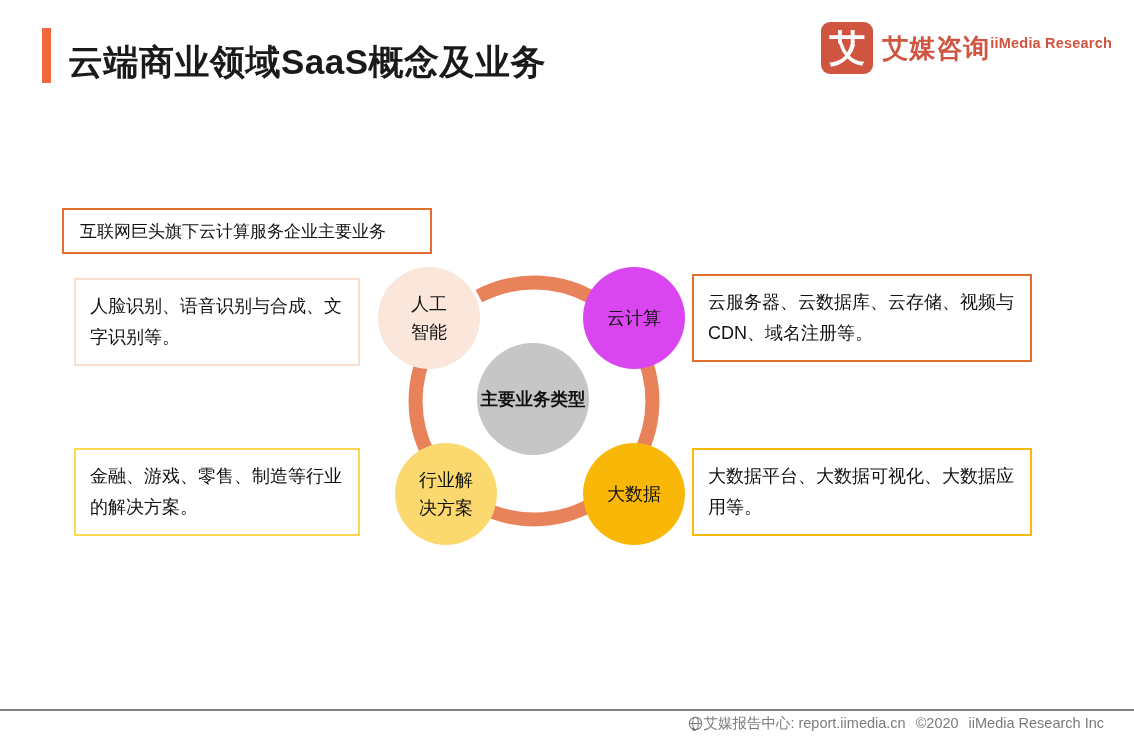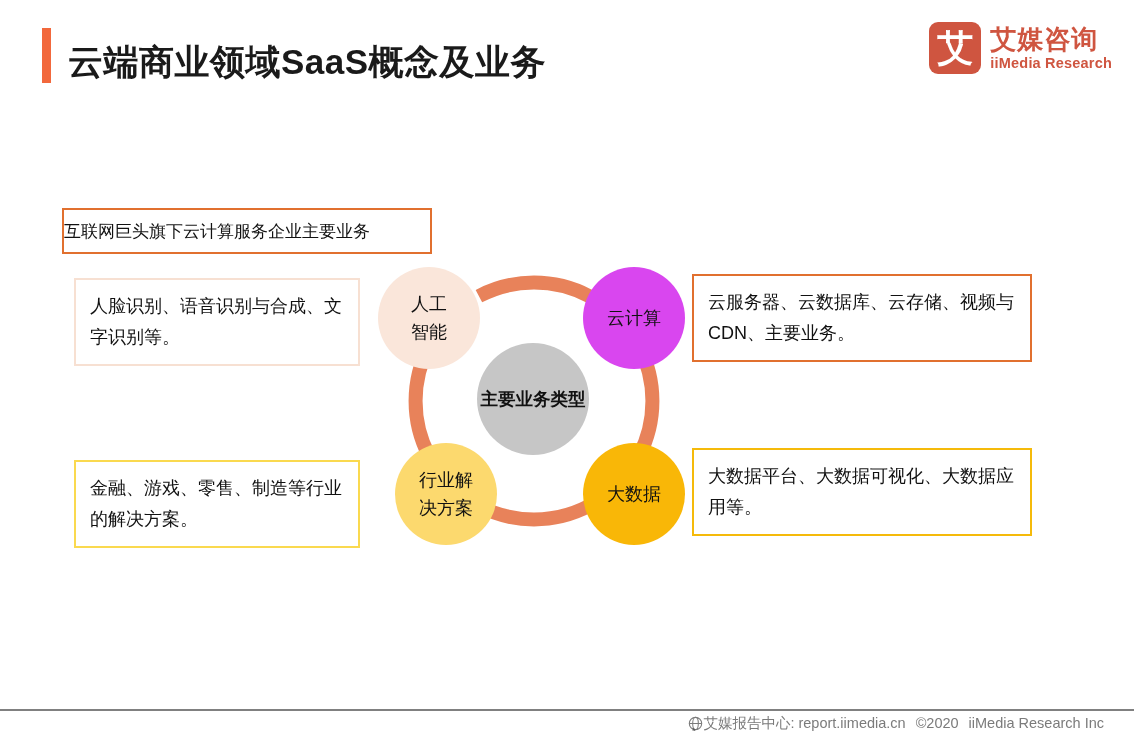--- a/index.html
+++ b/index.html
@@ -51,21 +51,21 @@
   #logo-mark {
     width: 52px; height: 52px;
     border-radius: 9px;
     background: #cf5540;
     color: #ffffff;
     font-size: 36px;
     font-weight: bold;
     line-height: 52px;
     text-align: center;
   }
-  #logo-text { display: flex; flex-direction: column; justify-content: center; }
+  #logo-text { display: flex; flex-direction: row; justify-content: center; }
   #logo-cn {
     color: #cf5540;
     font-size: 26px;
     font-weight: bold;
     letter-spacing: 1px;
     line-height: 29px;
   }
   #logo-en {
     color: #cf5540;
     font-size: 14.5px;
@@ -85,36 +85,35 @@
     line-height: 31px;
     color: #111111;
     z-index: 4;
   }
   .callout .txt { display: block; }
 
   #box-header {
     left: 62px; top: 208px;
     width: 370px; height: 46px;
     border: 2px solid #e1702f;
-    padding: 0 0;
+    padding: 0 16px;
     font-size: 17px;
     z-index: 6;
   }
   #box-ai {
     left: 74px; top: 278px;
     width: 286px; height: 88px;
     border: 2px solid #f7e0d2;
     padding: 0 14px;
   }
   #box-industry {
     left: 74px; top: 448px;
     width: 286px; height: 88px;
     border: 2px solid #fad94f;
     padding: 0 14px;
-    margin-top: 12px;
   }
   #box-cloud {
     left: 692px; top: 274px;
     width: 340px; height: 88px;
     border: 2.5px solid #e1702f;
     padding: 0 14px;
   }
   #box-bigdata {
     left: 692px; top: 448px;
     width: 340px; height: 88px;
@@ -209,21 +208,21 @@
 
 <div class="callout" id="box-ai">
   <span class="txt">人脸识别、语音识别与合成、文字识别等。</span>
 </div>
 
 <div class="callout" id="box-industry">
   <span class="txt">金融、游戏、零售、制造等行业的解决方案。</span>
 </div>
 
 <div class="callout" id="box-cloud">
-  <span class="txt">云服务器、云数据库、云存储、视频与CDN、主要业务。</span>
+  <span class="txt">云服务器、云数据库、云存储、视频与CDN、域名注册等。</span>
 </div>
 
 <div class="callout" id="box-bigdata">
   <span class="txt">大数据平台、大数据可视化、大数据应用等。</span>
 </div>
 
 <div id="wheel">
   <svg width="352" height="286" viewBox="0 0 352 286">
 
     <g fill="none" stroke="#e8825a" stroke-width="14" stroke-linecap="butt">

